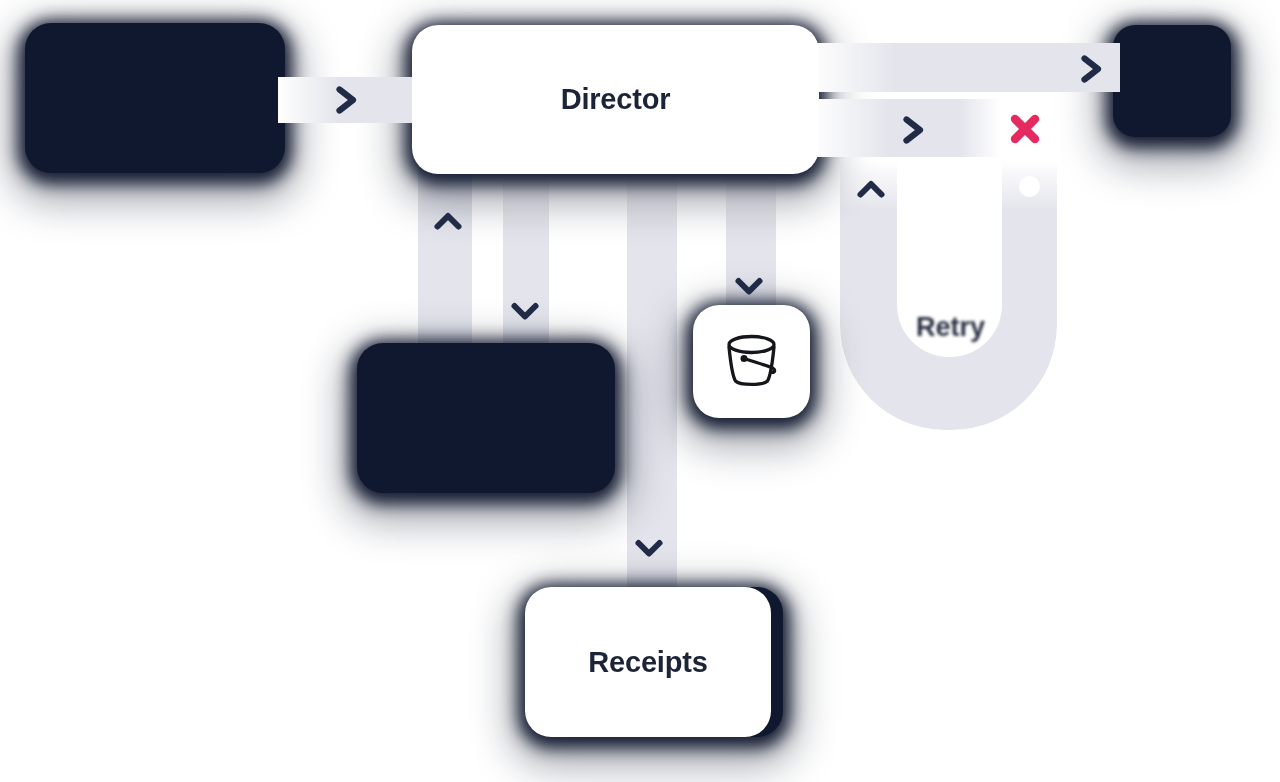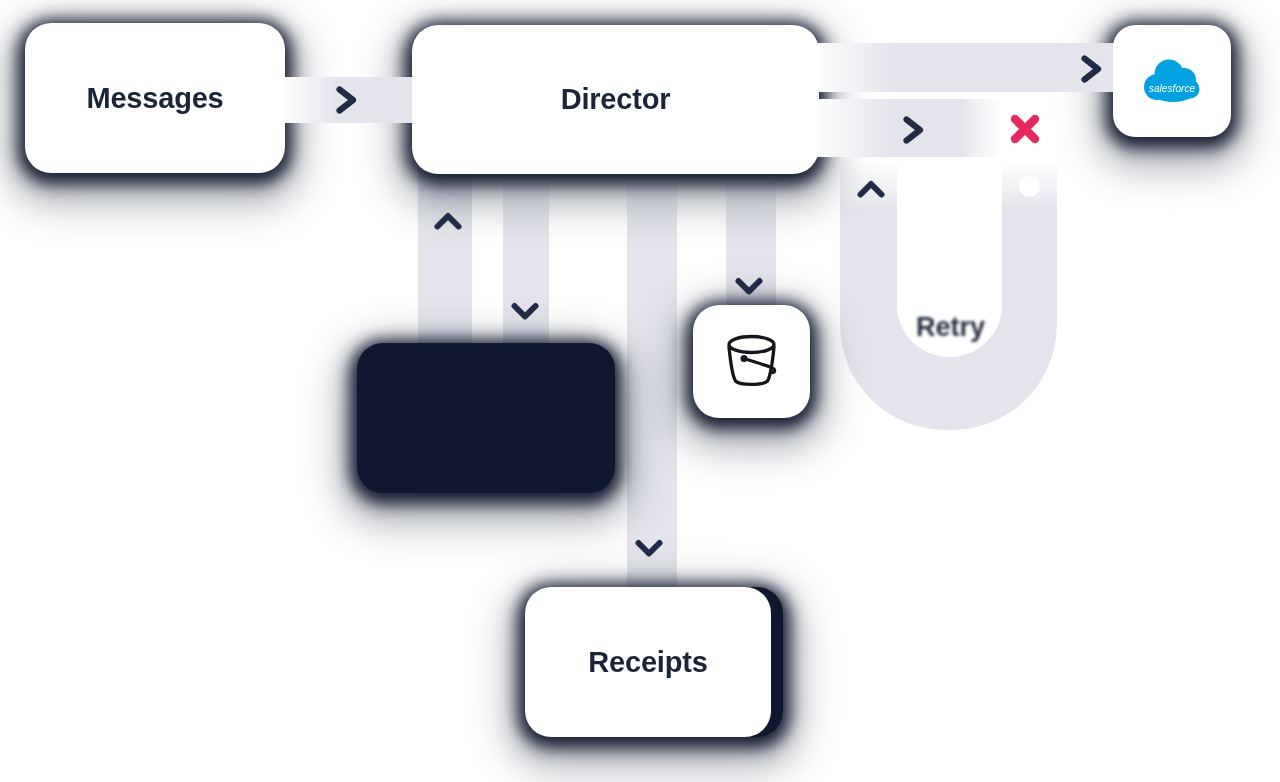--- a/index.html
+++ b/index.html
@@ -67,40 +67,25 @@
   <div class="band under grad-top" style="left:726px;top:168px;width:50px;height:142px"></div>
 
   <div class="uloop">
     <div class="uloop-hole"></div>
   </div>
 
   <div class="band over grad-left" style="left:278px;top:77px;width:140px;height:46px;background:linear-gradient(90deg,#ffffff 0px,#e4e5ec 60px)"></div>
   <div class="band over grad-left" style="left:810px;top:43px;width:310px;height:49px"></div>
   <div class="band over grad-left-fadeout" style="left:810px;top:99px;width:192px;height:58px"></div>
 
-  <div class="box" style="left:25px;top:23px;width:260px;height:150px">
-    <span class="label">Messages</span>
-  </div>
 
   <div class="box" style="left:412px;top:25px;width:407px;height:149px">
     <span class="label">Director</span>
   </div>
 
-  <div class="box" style="left:1113px;top:25px;width:118px;height:112px;border-radius:22px">
-    <svg width="66" height="50" viewBox="0 0 66 50">
-      <g fill="#00a1e0">
-        <circle cx="18" cy="31" r="13"></circle>
-        <circle cx="30" cy="18" r="14.5"></circle>
-        <circle cx="45" cy="24" r="12"></circle>
-        <circle cx="51" cy="33" r="9.5"></circle>
-        <ellipse cx="34" cy="33" rx="24" ry="13"></ellipse>
-      </g>
-      <text x="33" y="36" text-anchor="middle" font-size="10.2" font-style="italic" fill="#ffffff" font-family="Liberation Sans, sans-serif">salesforce</text>
-    </svg>
-  </div>
 
 
   <div class="box" style="left:693px;top:305px;width:117px;height:113px">
     <svg width="58" height="60" viewBox="0 0 58 60">
       <g fill="none" stroke="#14161c" stroke-width="3.3" stroke-linecap="round" stroke-linejoin="round">
         <ellipse cx="28.5" cy="12.5" rx="22.5" ry="8"></ellipse>
         <path d="M6 15 C7.5 30 10 45 12.5 49 C17 53.5 40 53.5 44.5 49 C47 45 49.5 30 51 15"></path>
         <path d="M24 27.5 C33 30.5 44 33.5 49.5 36 C52.6 37.4 52.2 41 49 40.3"></path>
       </g>
       <circle cx="21" cy="26.5" r="3.5" fill="#14161c"></circle>

